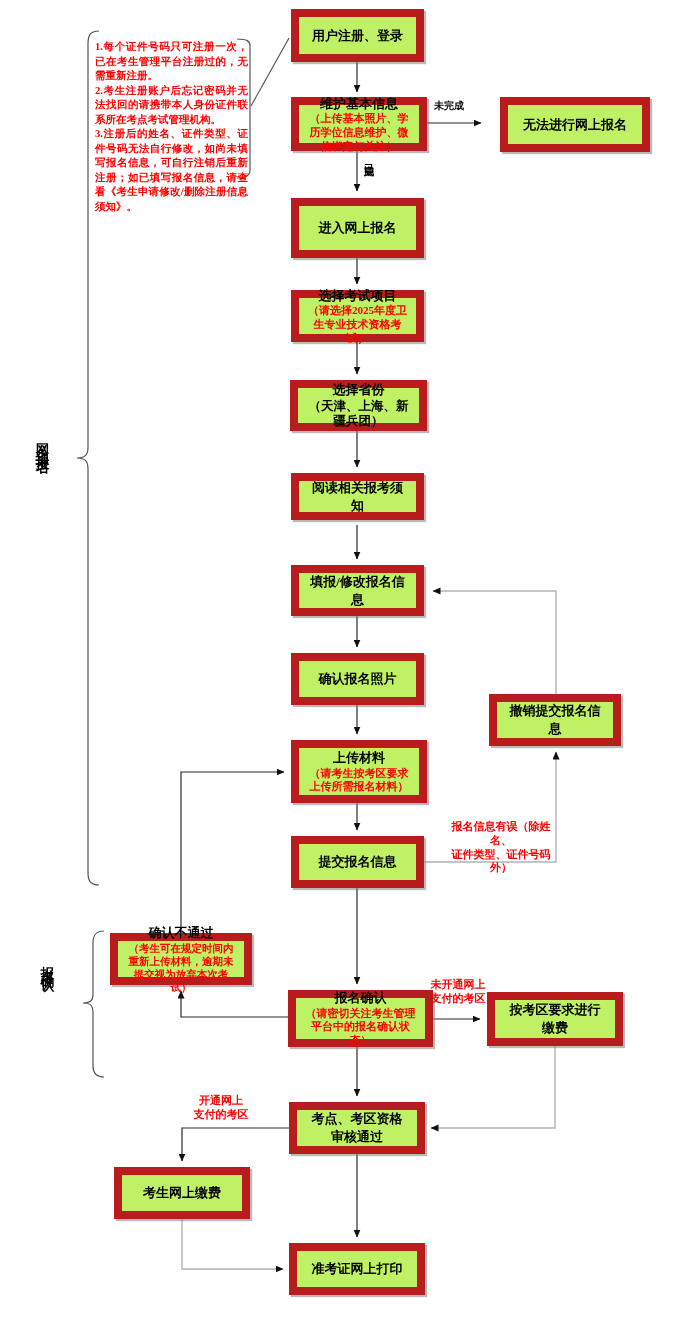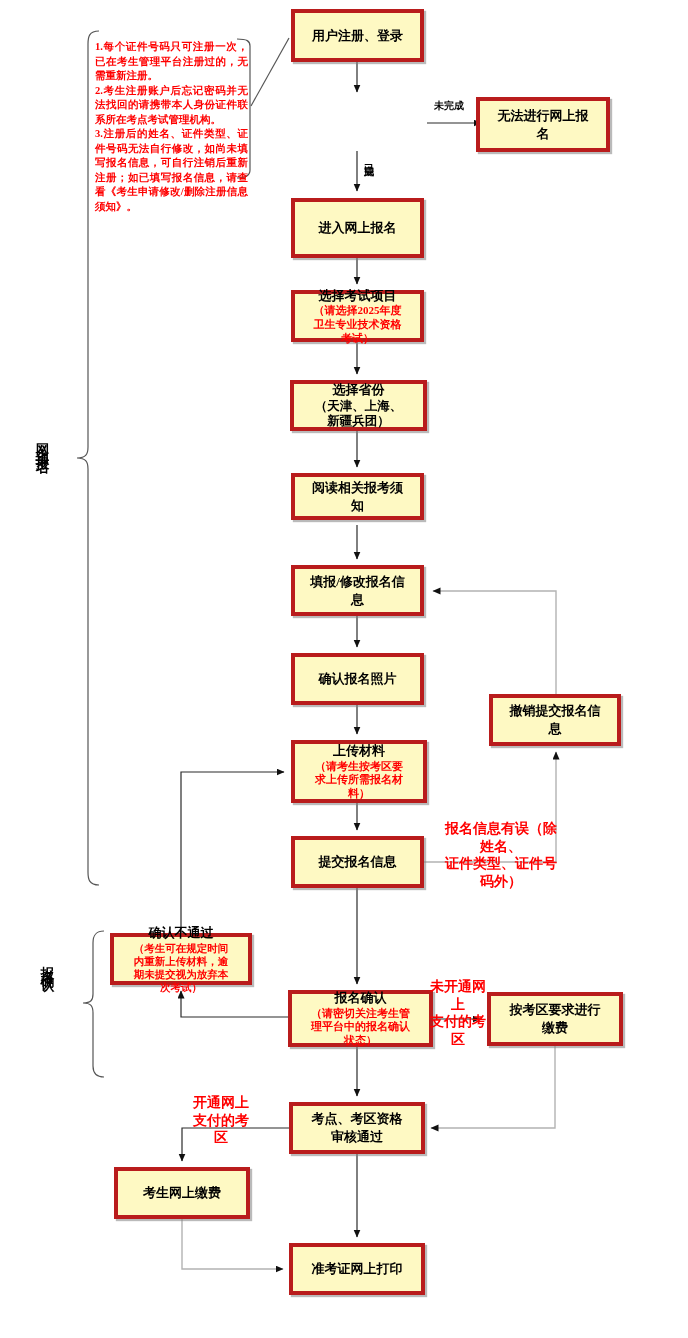--- a/index.html
+++ b/index.html
@@ -1,28 +1,28 @@
 <!DOCTYPE html>
 <html><head>
 <meta charset="utf-8">
 <style>
   html,body{margin:0;padding:0;background:#ffffff;}
   #stage{position:relative;width:688px;height:1338px;background:#ffffff;overflow:hidden;
          font-family:"Liberation Serif","DejaVu Serif",serif;}
   #connector-layer{position:absolute;left:0;top:0;width:688px;height:1338px;z-index:1;}
-  .box{position:absolute;z-index:2;background:#fef9c3;border:4px solid #b91c1c;
+  .box{position:absolute;z-index:2;background:#bef264;border:8px solid #b91c1c;
        box-shadow:2px 2px 1px rgba(130,130,130,.55);box-sizing:border-box;
        display:flex;flex-direction:column;justify-content:center;align-items:center;
-       text-align:center;padding:2px 15px;}
+       text-align:center;padding:2px 9px;}
   .box-title{font-weight:bold;font-size:13px;color:#000;line-height:1.35;}
   .box-sub{font-weight:bold;font-size:11px;line-height:1.25;}
   .box-sub.red{color:#ff0000;}
   .box-sub.black{color:#000;}
   .lbl{position:absolute;z-index:2;font-weight:bold;white-space:pre-line;line-height:1.25;}
-  .lbl.red{color:#ff0000;font-size:14px;text-align:center;}
+  .lbl.red{color:#ff0000;font-size:11px;text-align:center;}
   .lbl.black{color:#000;font-size:10px;}
   .vtext{writing-mode:vertical-rl;text-orientation:upright;letter-spacing:3px;}
   .brace-label{position:absolute;z-index:2;font-weight:bold;font-size:13.5px;color:#000;
                writing-mode:vertical-rl;text-orientation:upright;letter-spacing:4px;}
   .annotation{position:absolute;z-index:2;left:95px;top:40px;width:153px;color:#ff0000;
               font-weight:bold;font-size:10.5px;line-height:14.5px;text-align:justify;}
 </style>
 </head>
 <body>
 
@@ -76,22 +76,26 @@
     <div>3.注册后的姓名、证件类型、证件号码无法自行修改，如尚未填写报名信息，可自行注销后重新注册；如已填写报名信息，请查看《考生申请修改/删除注册信息须知》。</div>
   </div>
 
   <div class="brace-label" style="left:33px;top:433px;height:110px">网上预报名</div>
   <div class="brace-label" style="left:38px;top:955px;height:100px">报名确认</div>
 
   <div class="box" style="left:291px;top:9px;width:133px;height:53px">
     <div class="box-title">用户注册、登录</div>
   </div>
 
+  <div class="box" style="left:291px;top:97px;width:136px;height:54px">
+    <div class="box-title">维护基本信息</div>
+    <div class="box-sub red">（上传基本照片、学历学位信息维护、微信绑定与关注）</div>
+  </div>
 
-  <div class="box" style="left:476px;top:97px;width:134px;height:55px">
+  <div class="box" style="left:500px;top:97px;width:150px;height:55px">
     <div class="box-title">无法进行网上报名</div>
   </div>
 
   <div class="box" style="left:291px;top:198px;width:133px;height:60px">
     <div class="box-title">进入网上报名</div>
   </div>
 
   <div class="box" style="left:291px;top:290px;width:133px;height:52px">
     <div class="box-title">选择考试项目</div>
     <div class="box-sub red">（请选择2025年度卫生专业技术资格考试）</div>

